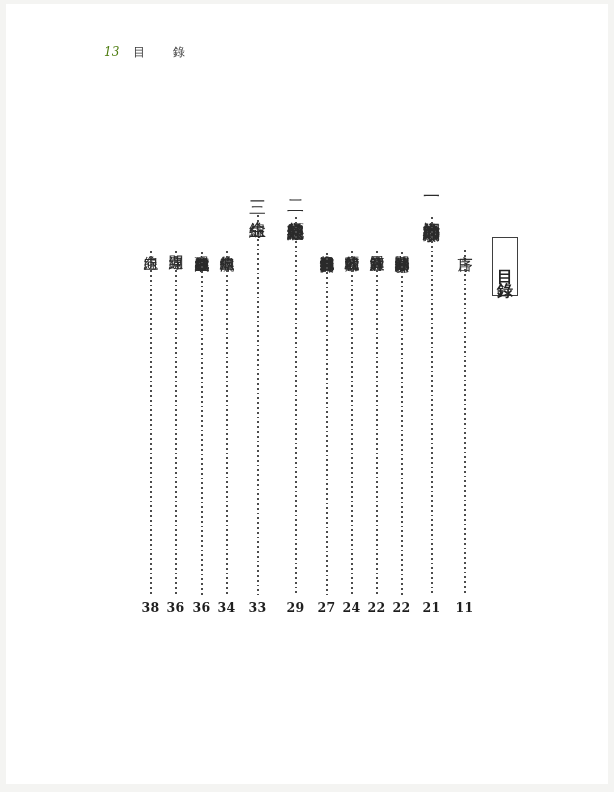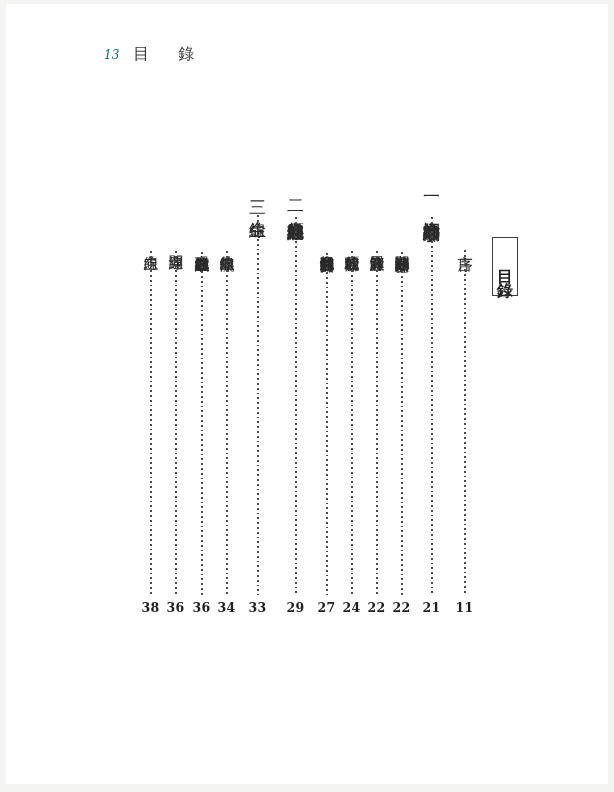--- a/index.html
+++ b/index.html
@@ -19,25 +19,25 @@
   
   .running-head{
     position:absolute;left:98px;top:40px;
     display:flex;align-items:baseline;
     font-size:13px;color:#3c3c3c;
   }
   .folio-num{
     font-style:italic;
     font-size:12px;
     margin-right:14px;
-    color:#0f766e;
+    color:#4d7c0f;
   }
   .running-title{
     letter-spacing:12px;
-    font-size:16px;
+    font-size:12px;
   }
   
   .toc-box{
     position:absolute;left:486px;top:233px;
     width:24px;height:57px;
     border:1.5px solid #3f3f3f;
     writing-mode:vertical-rl;
     text-orientation:upright;
     display:flex;
     justify-content:center;

